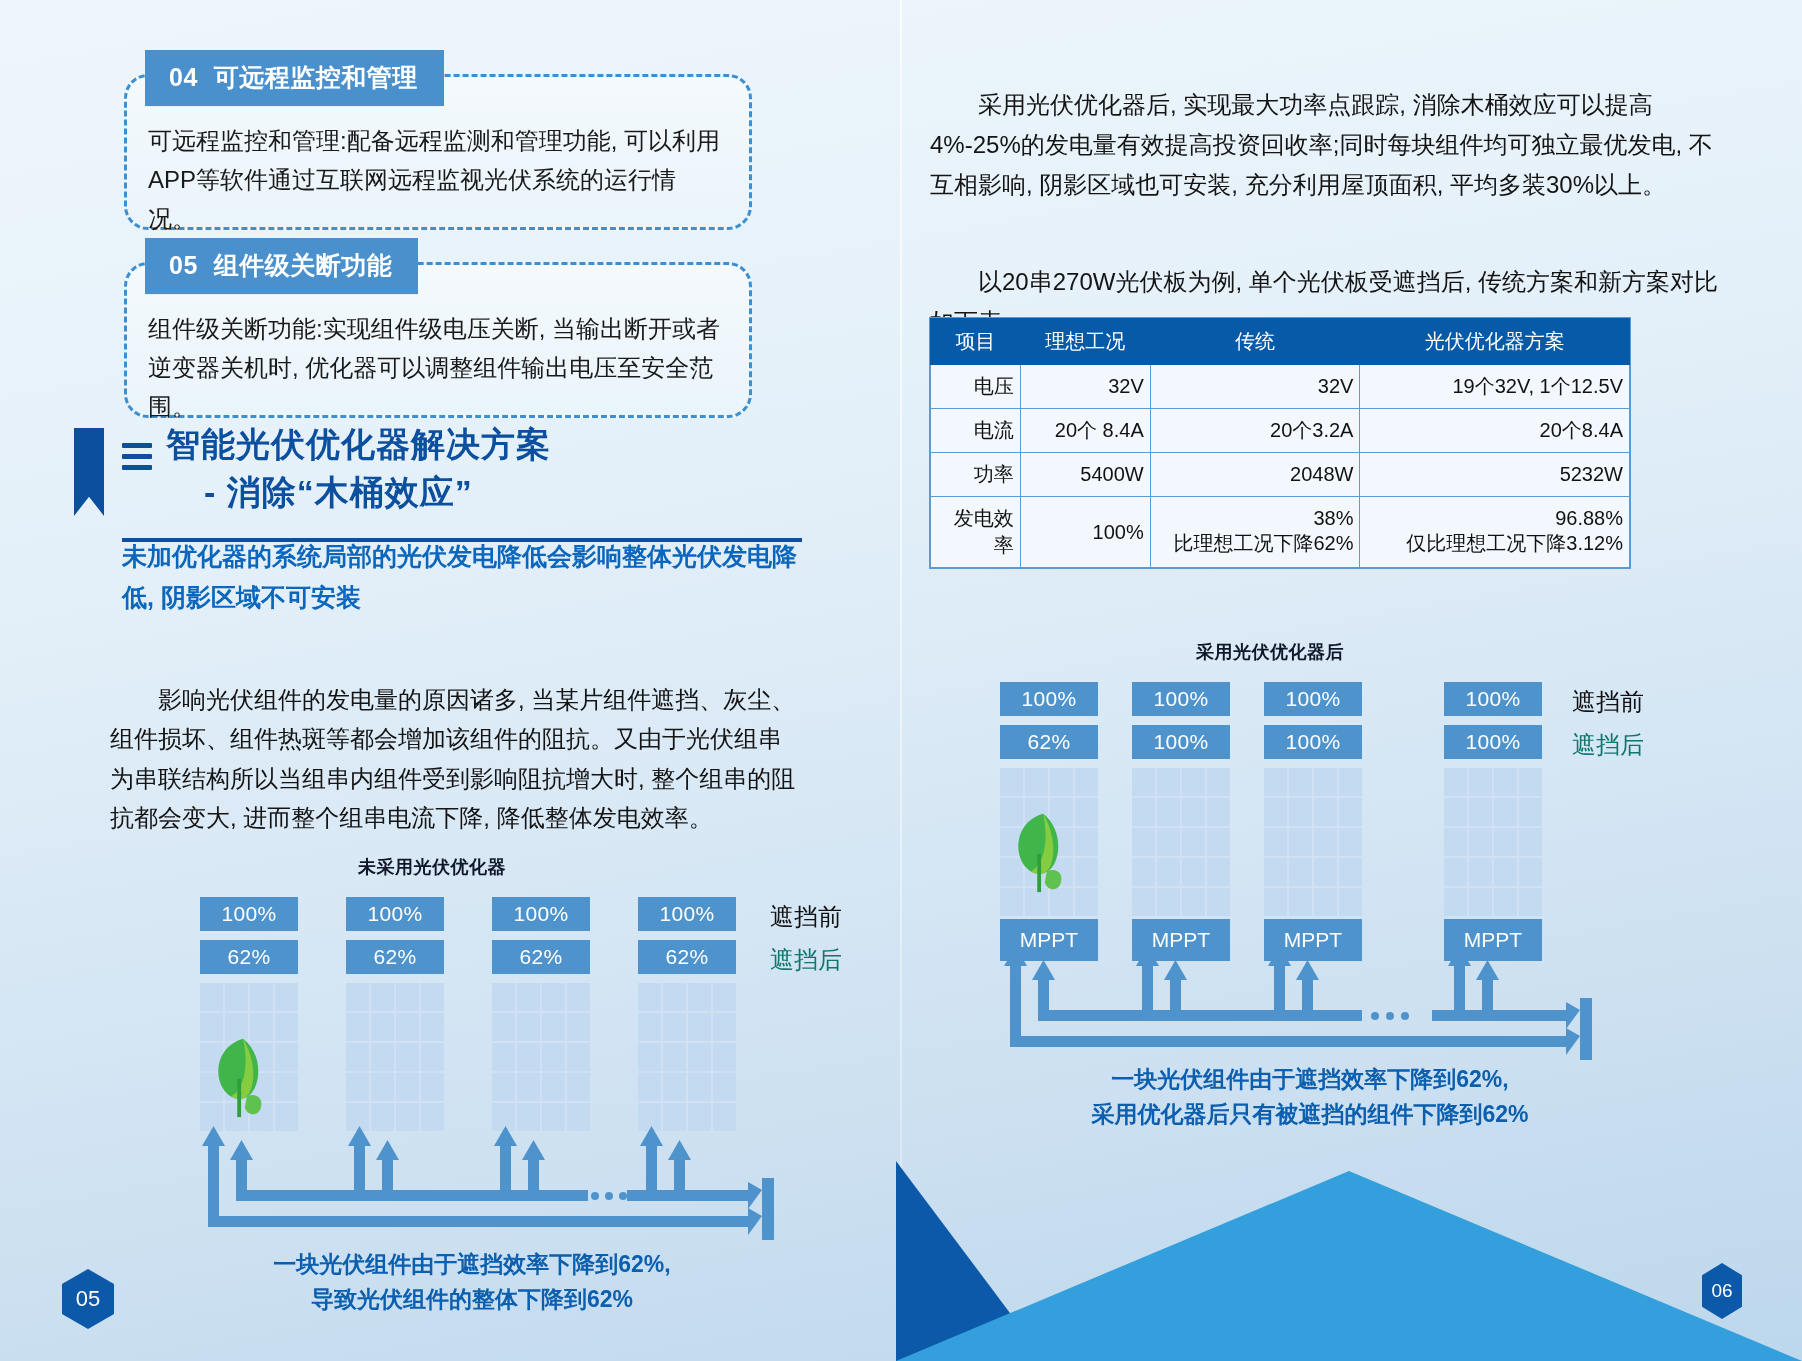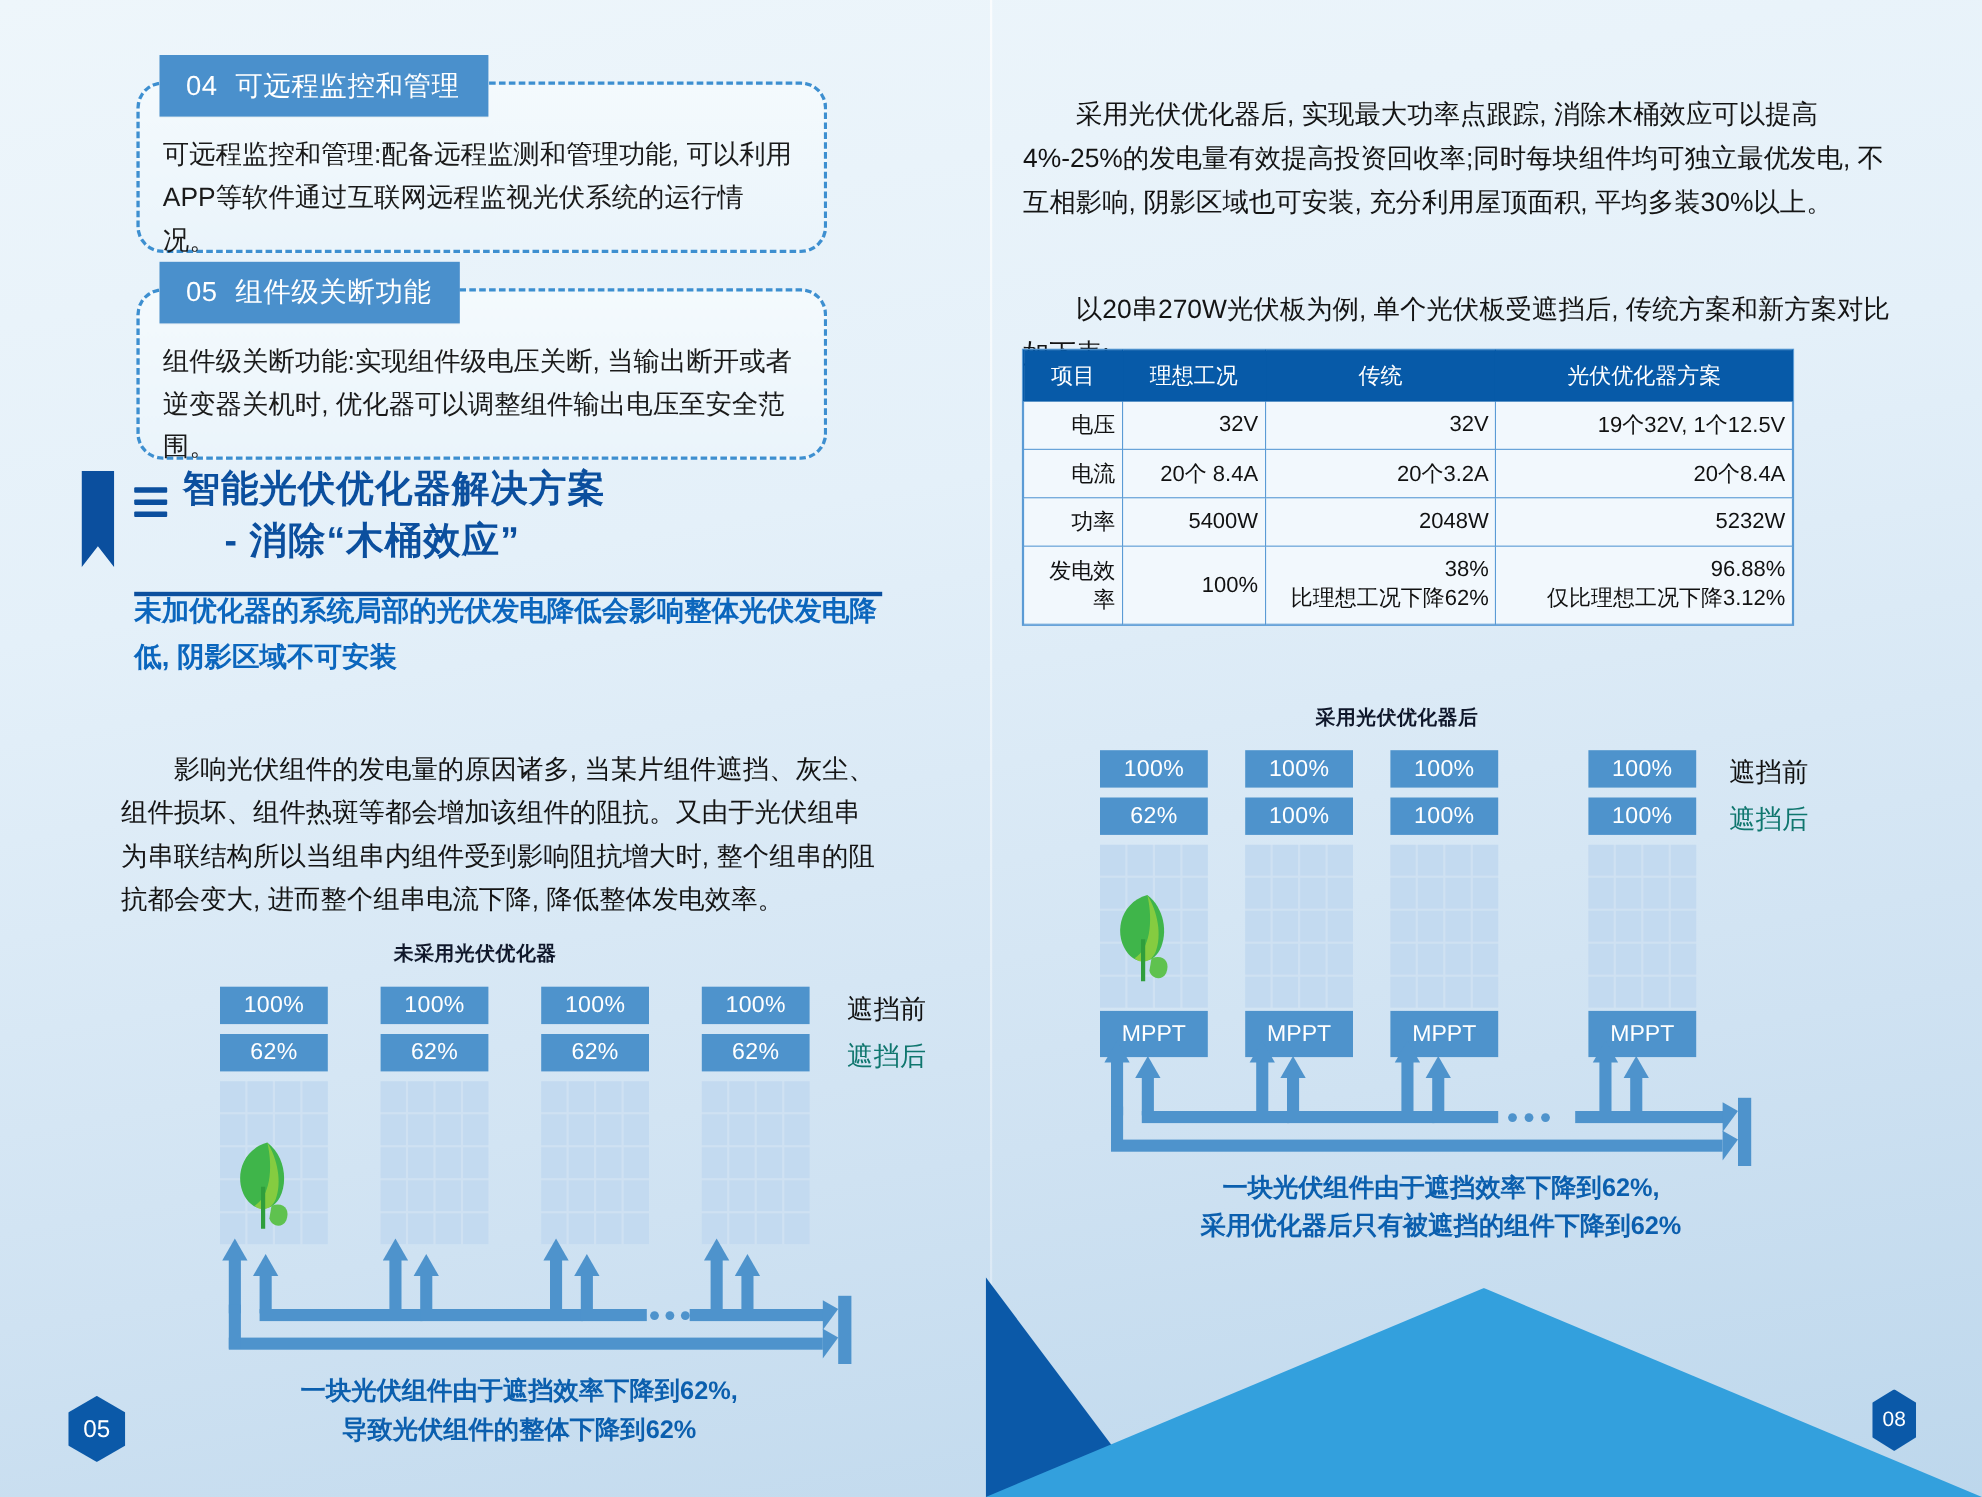--- a/index.html
+++ b/index.html
@@ -23,21 +23,21 @@
   .feature-card { position: absolute; width: 670px; }
   .fc-frame {
     position: absolute; left: 24px; top: 24px; right: 18px; bottom: 0;
     border: 3px dashed #3d8fd0; border-radius: 24px;
     background: linear-gradient(180deg,#f4fafd 0%, #eaf4fb 100%);
   }
   .fc-head {
     position: absolute; left: 45px; top: 0;
     background: #4a90cc; color: #ffffff;
     padding: 11px 26px 12px 24px;
-    font-size: 25px; font-weight: 400; letter-spacing: .5px;
+    font-size: 25px; font-weight: 700; letter-spacing: .5px;
     white-space: nowrap; z-index: 3;
     box-shadow: 0 1px 0 rgba(0,0,0,.04);
   }
   .fc-head .num { margin-right: 16px; }
   .fc-body {
     position: absolute; left: 48px; right: 48px; top: 72px;
     font-size: 24px; line-height: 1.62; color: #1a1a1a;
     z-index: 2;
   }
 
@@ -576,15 +576,15 @@
         <div>采用优化器后只有被遮挡的组件下降到62%</div>
       </div>
     </div>
 
   </div>
 
   <div class="tri-dark"></div>
   <div class="tri-light"></div>
 
   <div class="hexnum" style="left:62px; bottom:32px;">05</div>
-  <div class="hexnum right" style="right:60px; bottom:42px;">08</div>
+  <div class="hexnum right" style="right:60px; bottom:42px;">06</div>
 
 </div>
 
 </body></html>

